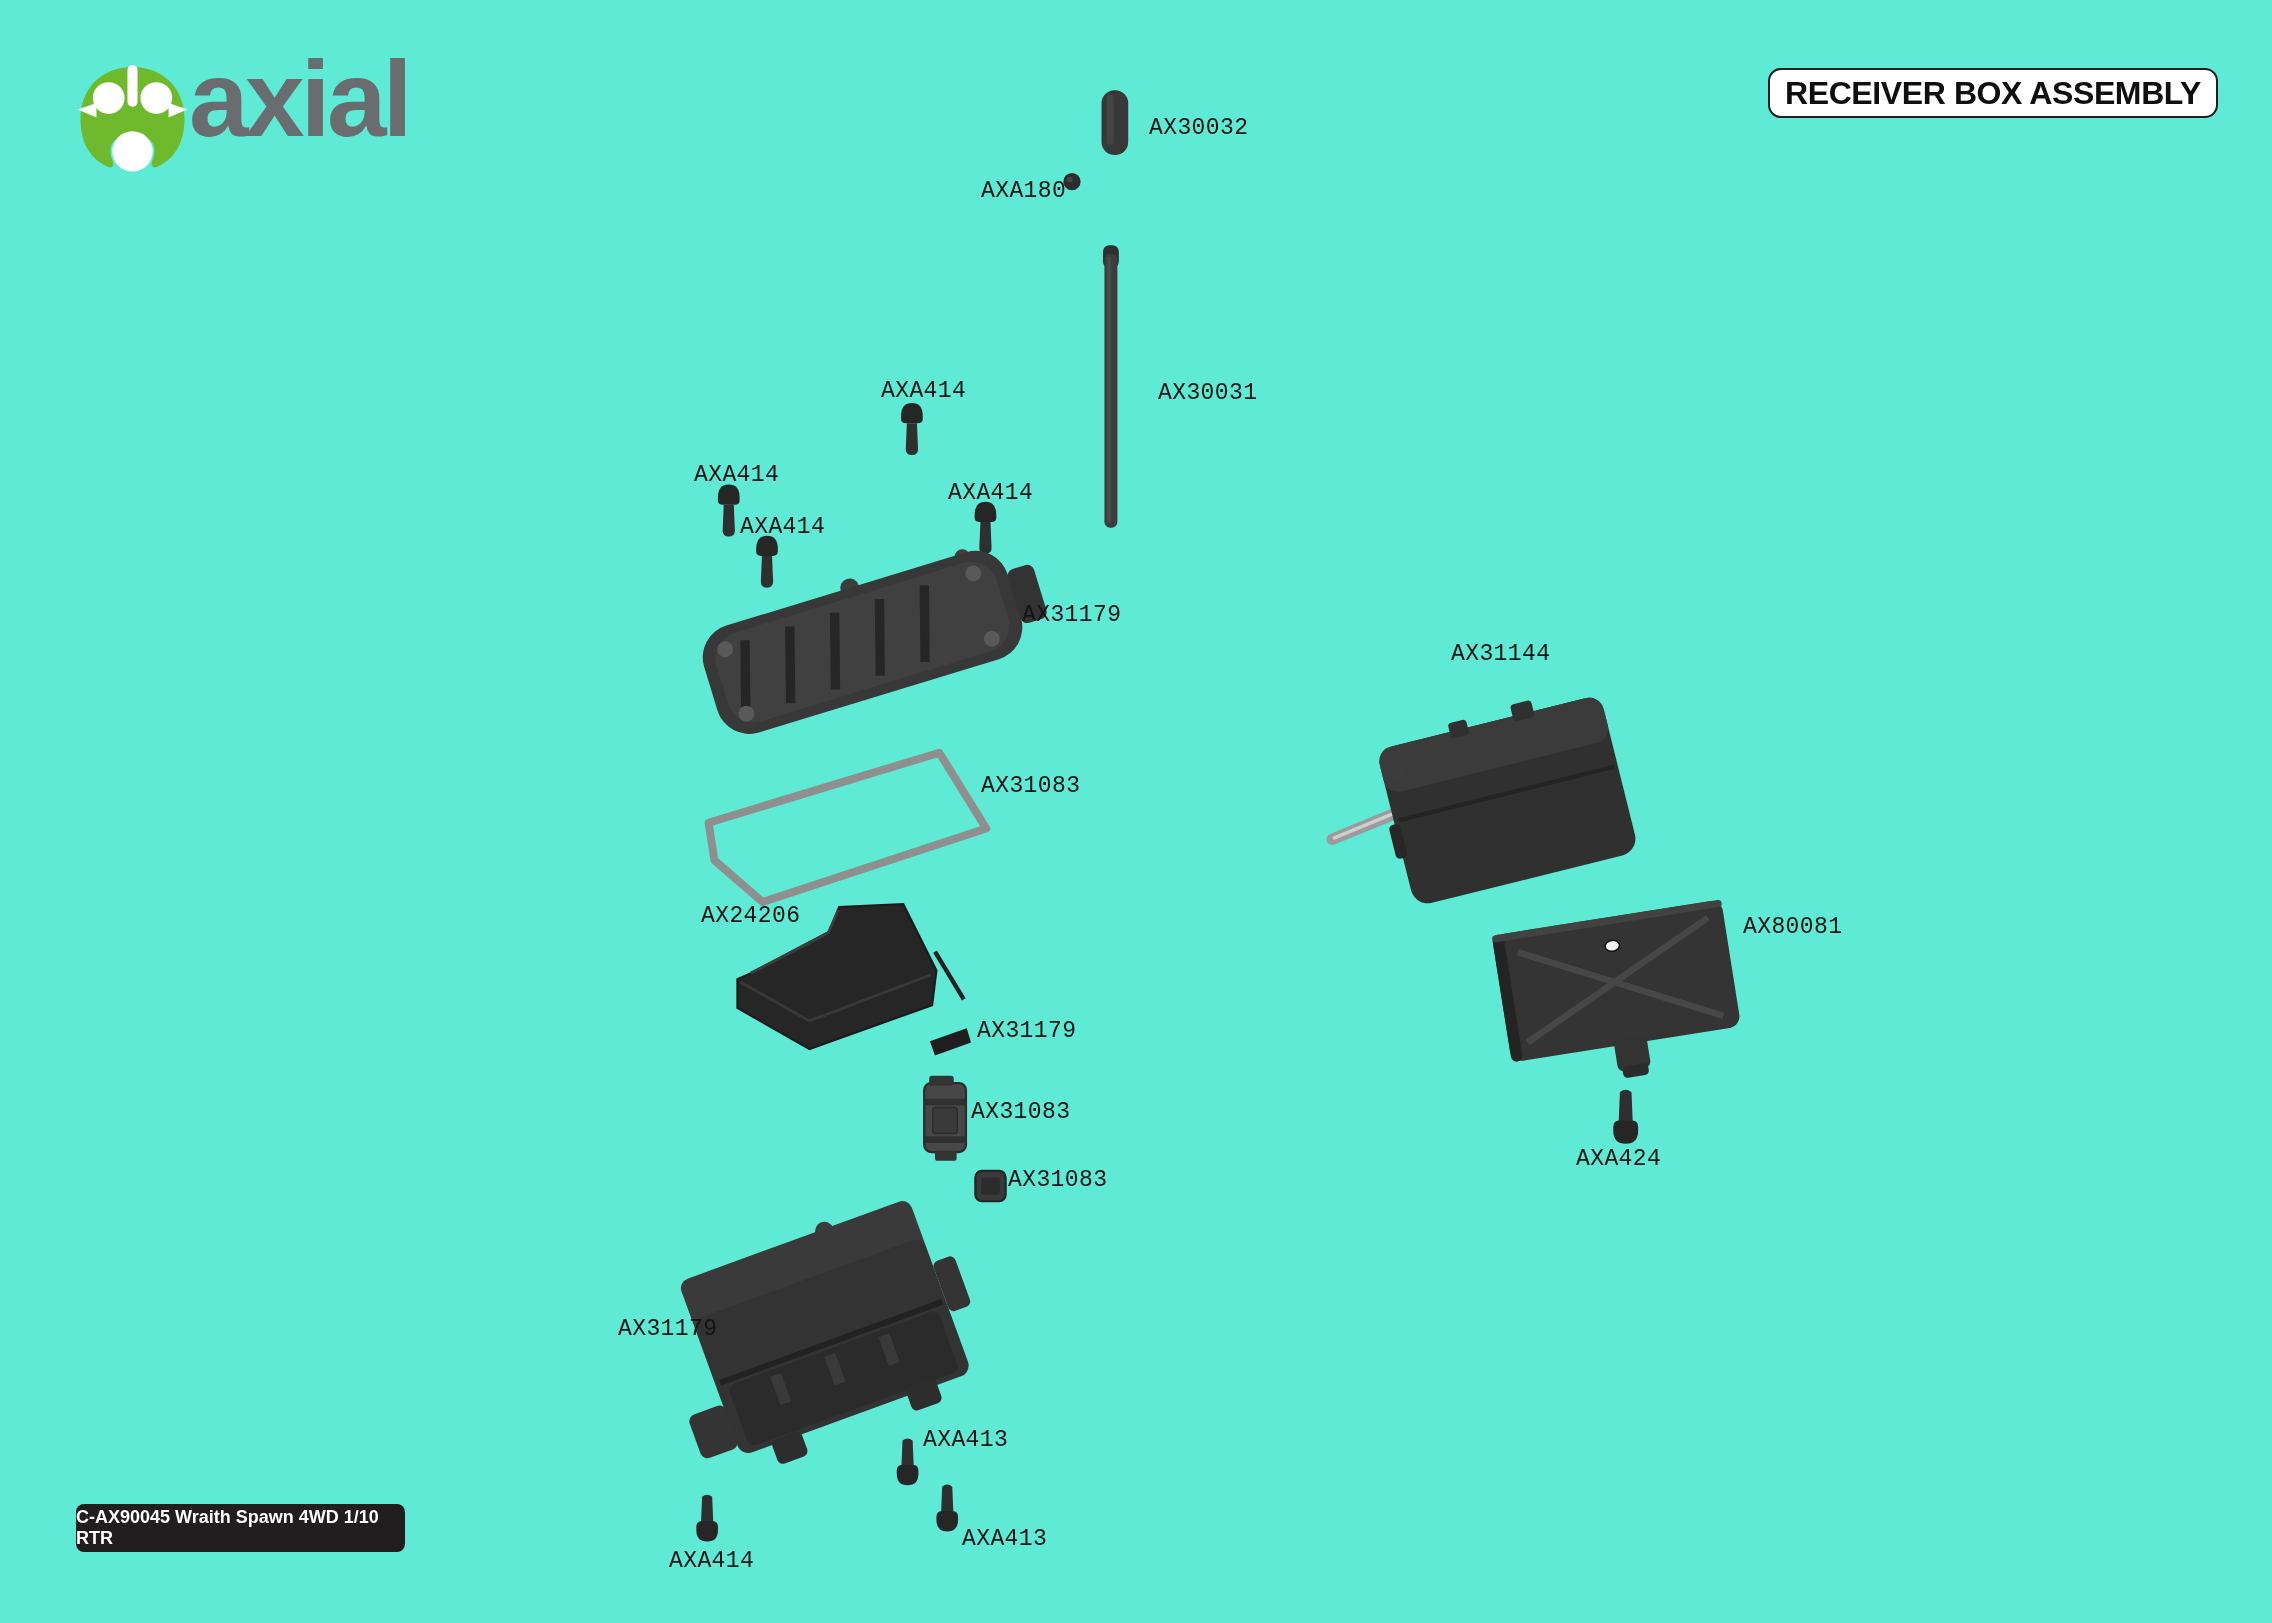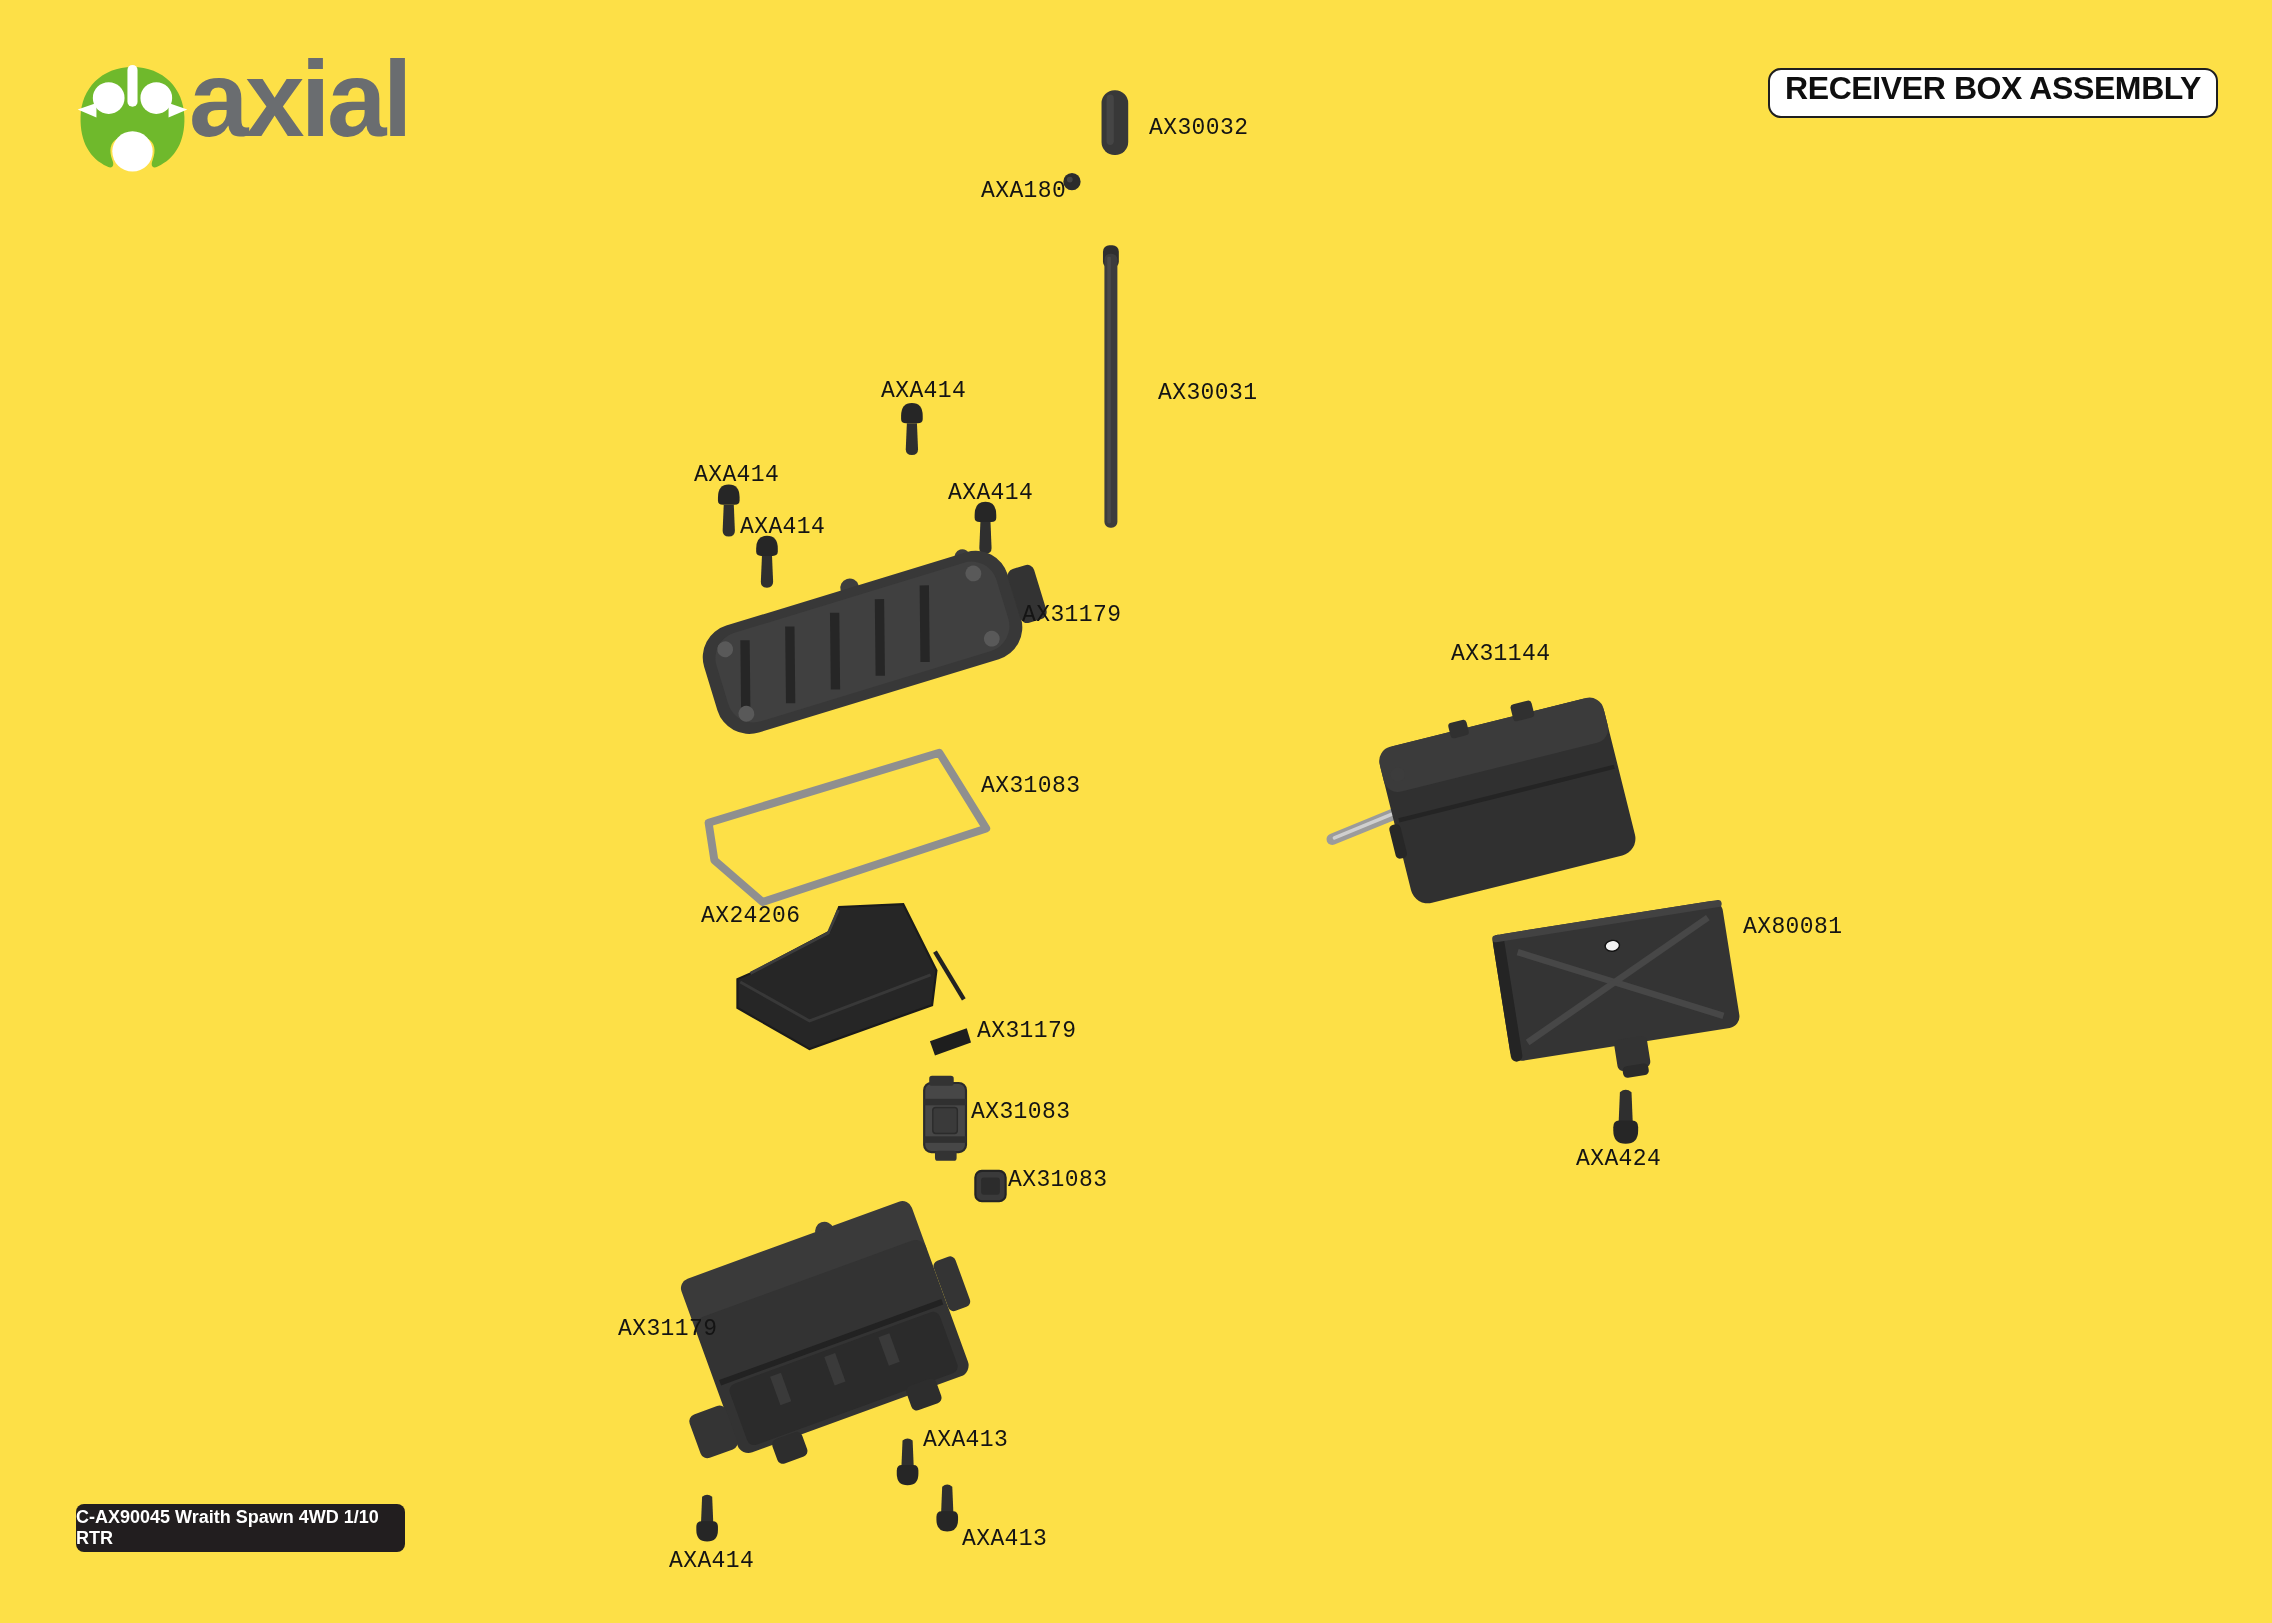--- a/index.html
+++ b/index.html
@@ -1,24 +1,24 @@
 <!DOCTYPE html>
 <html style="font-size:11.5px"><head>
 <meta charset="utf-8">
 <style>
   html,body{margin:0;padding:0;background:#ffffff;}
-  .page{position:relative;width:2273px;height:1623px;background:#fde047;overflow:hidden;
+  .page{position:relative;width:2273px;height:1623px;background:#5eead4;overflow:hidden;
         font-family:"Liberation Sans",sans-serif;}
   .diagram-svg{position:absolute;left:0;top:0;width:2273px;height:1623px;}
   .plabel{position:absolute;font-size:23px;color:#141414;white-space:nowrap;
           font-family:Liberation Mono, monospace;letter-spacing:0.4px;}
   .brand-wordmark{position:absolute;left:189px;top:46px;font-size:107px;font-weight:bold;
           color:#6a6d70;letter-spacing:-3.6px;line-height:1.0;font-family:"Liberation Sans",sans-serif;}
   .title-box{position:absolute;left:1768px;top:68px;width:450px;height:50px;
-          border:2.9px solid #1f1f1f;border-radius:13px;display:flex;align-items:flex-start;justify-content:center;
+          border:2.9px solid #1f1f1f;border-radius:13px;display:flex;align-items:center;justify-content:center;
           background:#ffffff;box-sizing:border-box;}
   .title-box span{font-size:32px;font-weight:bold;color:#0f0f0f;letter-spacing:-0.4px;}
   .model-badge{position:absolute;left:76px;top:1504px;width:329px;height:48px;background:#221e1f;
           border-radius:8px;display:flex;align-items:center;justify-content:center;}
   .model-badge span{color:#ffffff;font-size:18px;font-weight:bold;letter-spacing:0px;}
 </style>
 </head>
 <body>
 
 <div class="page">

